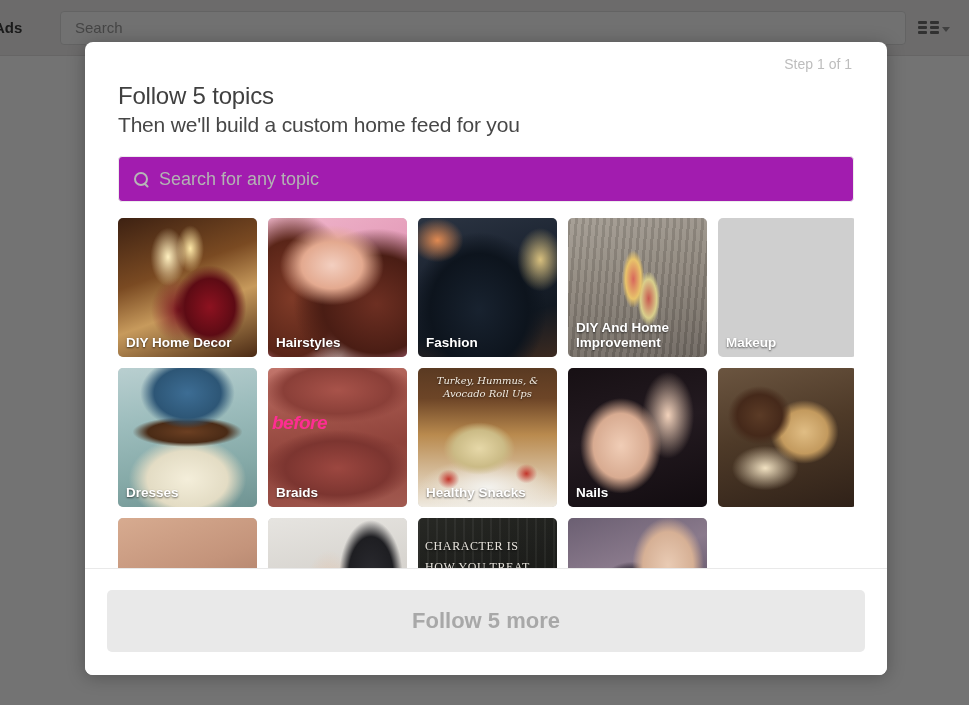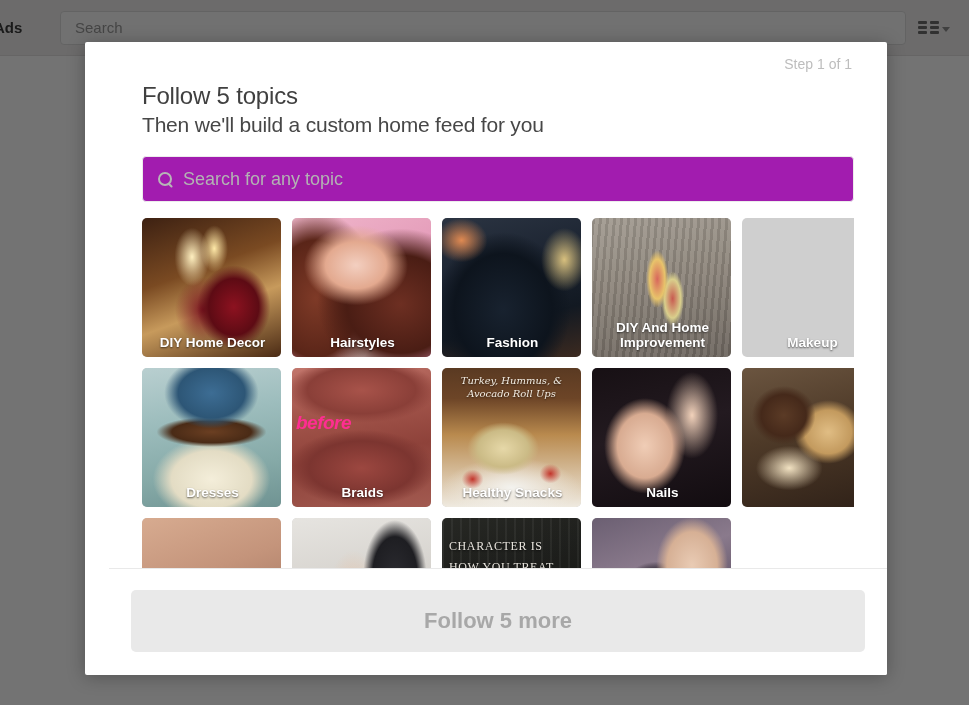--- a/index.html
+++ b/index.html
@@ -88,27 +88,26 @@
   }
 
   
   #modal {
     position: absolute;
     left: 85px;
     top: 42px;
     width: 802px;
     height: 633px;
     background: #ffffff;
-    border-radius: 2px;
+    border-radius: 8px;
     box-shadow: 0 2px 18px rgba(0,0,0,0.28);
     z-index: 20;
     overflow: hidden;
     display: flex;
     flex-direction: column;
-    padding-left: 24px;
   }
 
   #modal-body {
     flex: 1 1 auto;
     padding: 0 33px;
     overflow: hidden;
     position: relative;
   }
 
   #step-indicator {
@@ -200,21 +199,20 @@
   .tile-label {
     position: absolute;
     left: 8px;
     bottom: 7px;
     right: 6px;
     color: #ffffff;
     font-size: 13.5px;
     font-weight: bold;
     line-height: 15px;
     text-shadow: 0 1px 2px rgba(0,0,0,0.6);
-    text-align: center;
   }
   .tile-innertext {
     position: absolute;
     left: 0; right: 0;
     top: 6px;
     text-align: center;
     color: #f2ece2;
     font-family: "DejaVu Serif", serif;
     font-style: italic;
     font-size: 10px;

